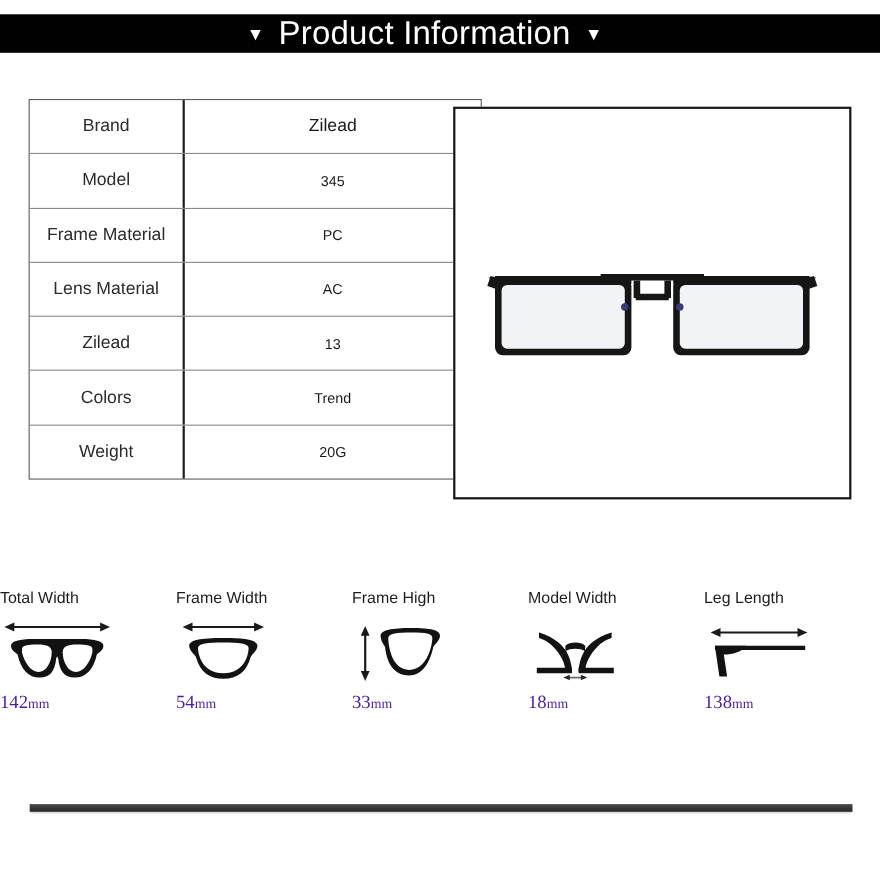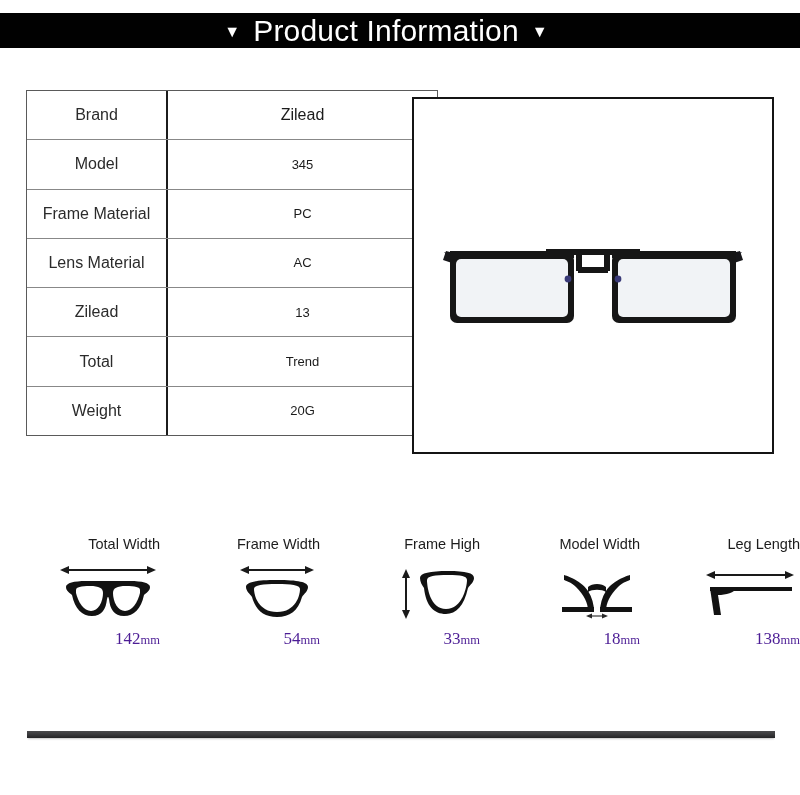--- a/index.html
+++ b/index.html
@@ -114,21 +114,21 @@
     left: 0;
     top: 536px;
     width: 800px;
     height: 140px;
     display: flex;
   }
   .meas-item {
     flex: 1 1 0;
     display: flex;
     flex-direction: column;
-    align-items: flex-end;
+    align-items: flex-start;
   }
   .meas-label {
     font-size: 14.5px;
     color: #1d1d1d;
     white-space: nowrap;
     margin-bottom: 7px;
   }
   .meas-icon {
     height: 66px;
     display: flex;
@@ -181,21 +181,21 @@
   </div>
   <div class="spec-row">
     <div class="spec-key">Lens Material</div>
     <div class="spec-val">AC</div>
   </div>
   <div class="spec-row">
     <div class="spec-key">Zilead</div>
     <div class="spec-val">13</div>
   </div>
   <div class="spec-row">
-    <div class="spec-key">Total</div>
+    <div class="spec-key">Colors</div>
     <div class="spec-val">Trend</div>
   </div>
   <div class="spec-row">
     <div class="spec-key">Weight</div>
     <div class="spec-val">20G</div>
   </div>
 </div>
 
 <div id="product-photo">
   <svg id="glasses-svg" width="330" height="130" viewBox="0 0 330 130">

